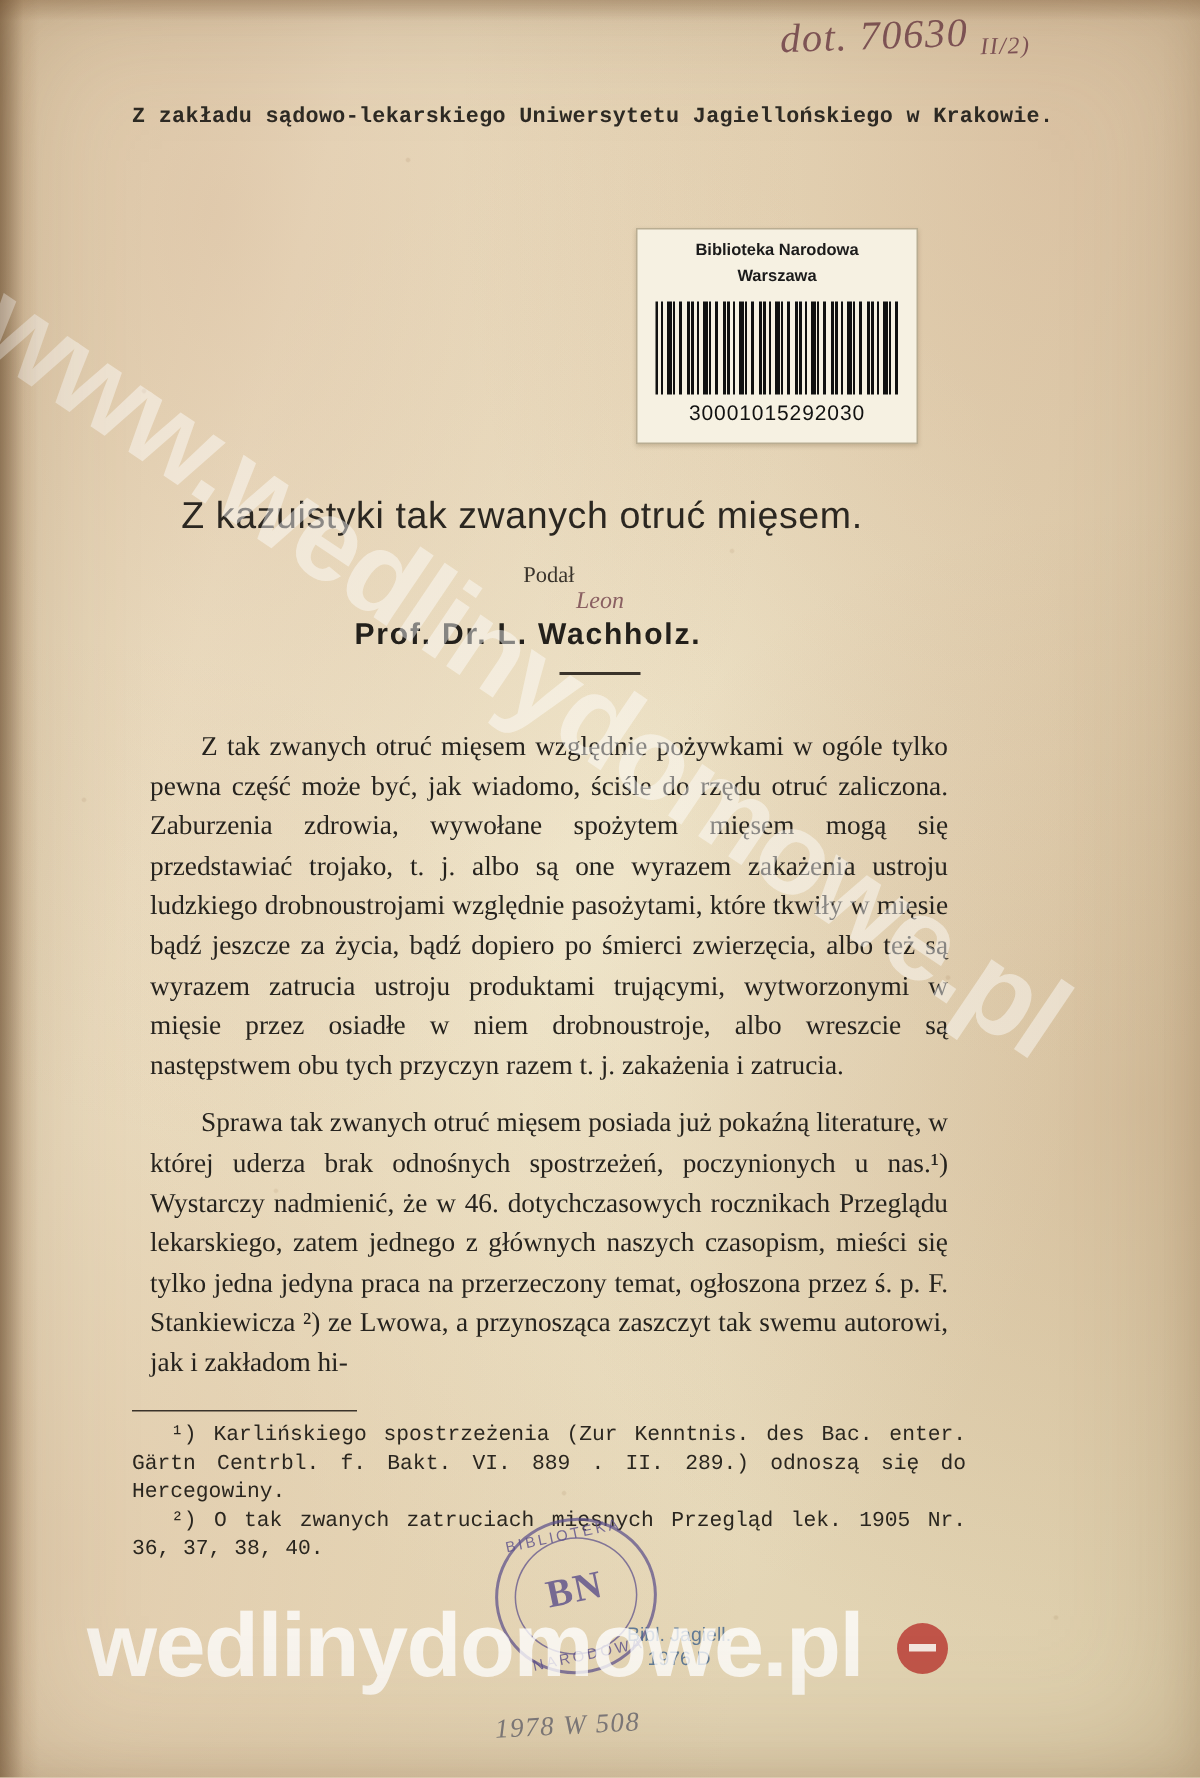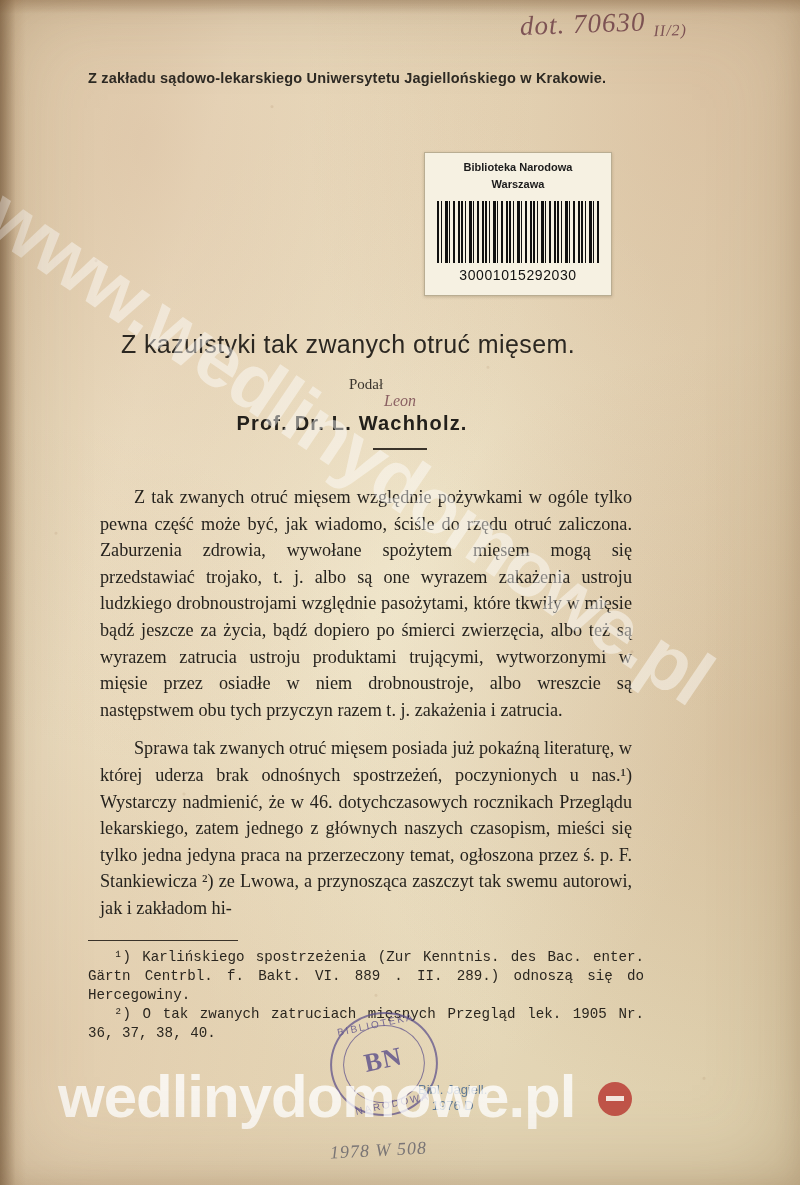--- a/index.html
+++ b/index.html
@@ -58,21 +58,21 @@
     font-style:italic;
     white-space:nowrap;
     opacity:.85;
   }
   #hw-top{ left:520px; top:8px; font-size:27px; letter-spacing:1px; transform:rotate(-2deg); }
   #hw-top .frac{ font-size:16px; display:inline-block; transform:translateY(6px); }
 
   
   .inst-line{
     position:absolute;left:88px;top:70px;width:640px;
-    font-family:Liberation Sans, sans-serif;
+    font-family:Liberation Mono, monospace;
     font-weight:bold;font-size:14.5px;color:#2d2a24;
     letter-spacing:.2px;
   }
 
   
   .bn-label{
     position:absolute;left:424px;top:152px;width:188px;height:144px;
     background:#f6f1e2;
     border:1px solid #b9ad92;
     box-shadow:0 1px 3px rgba(90,70,40,.25);

